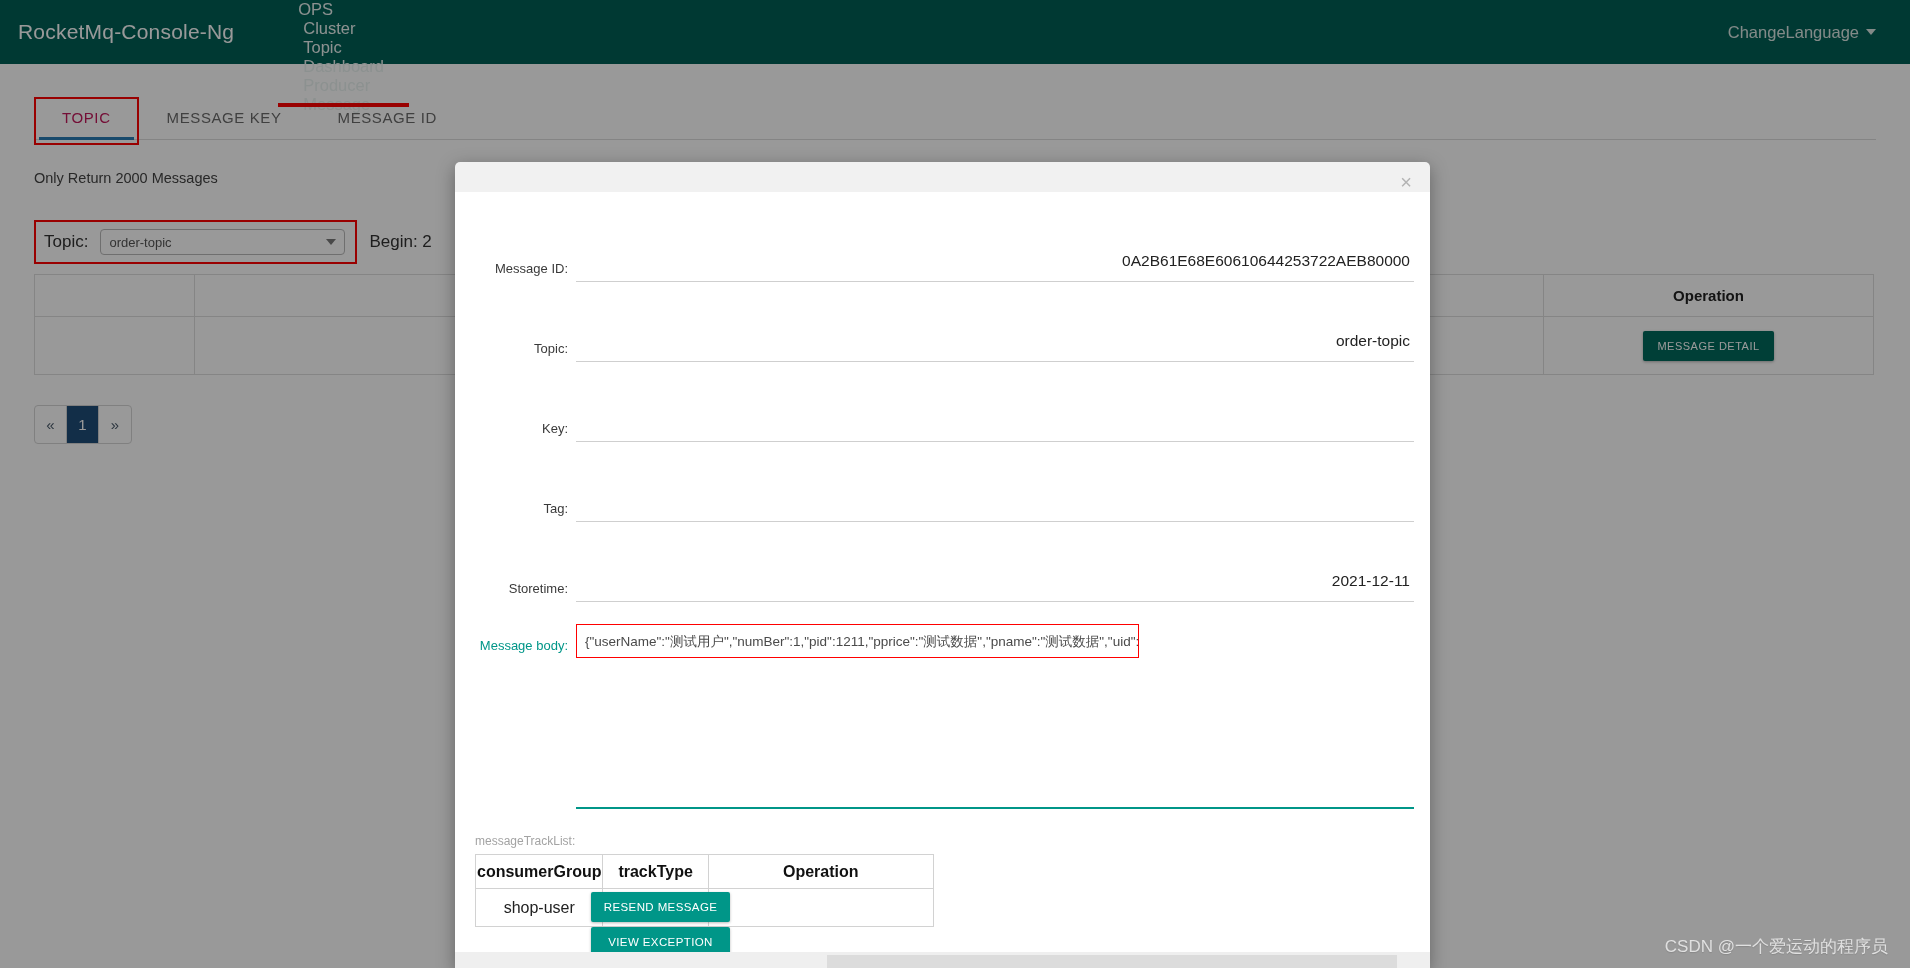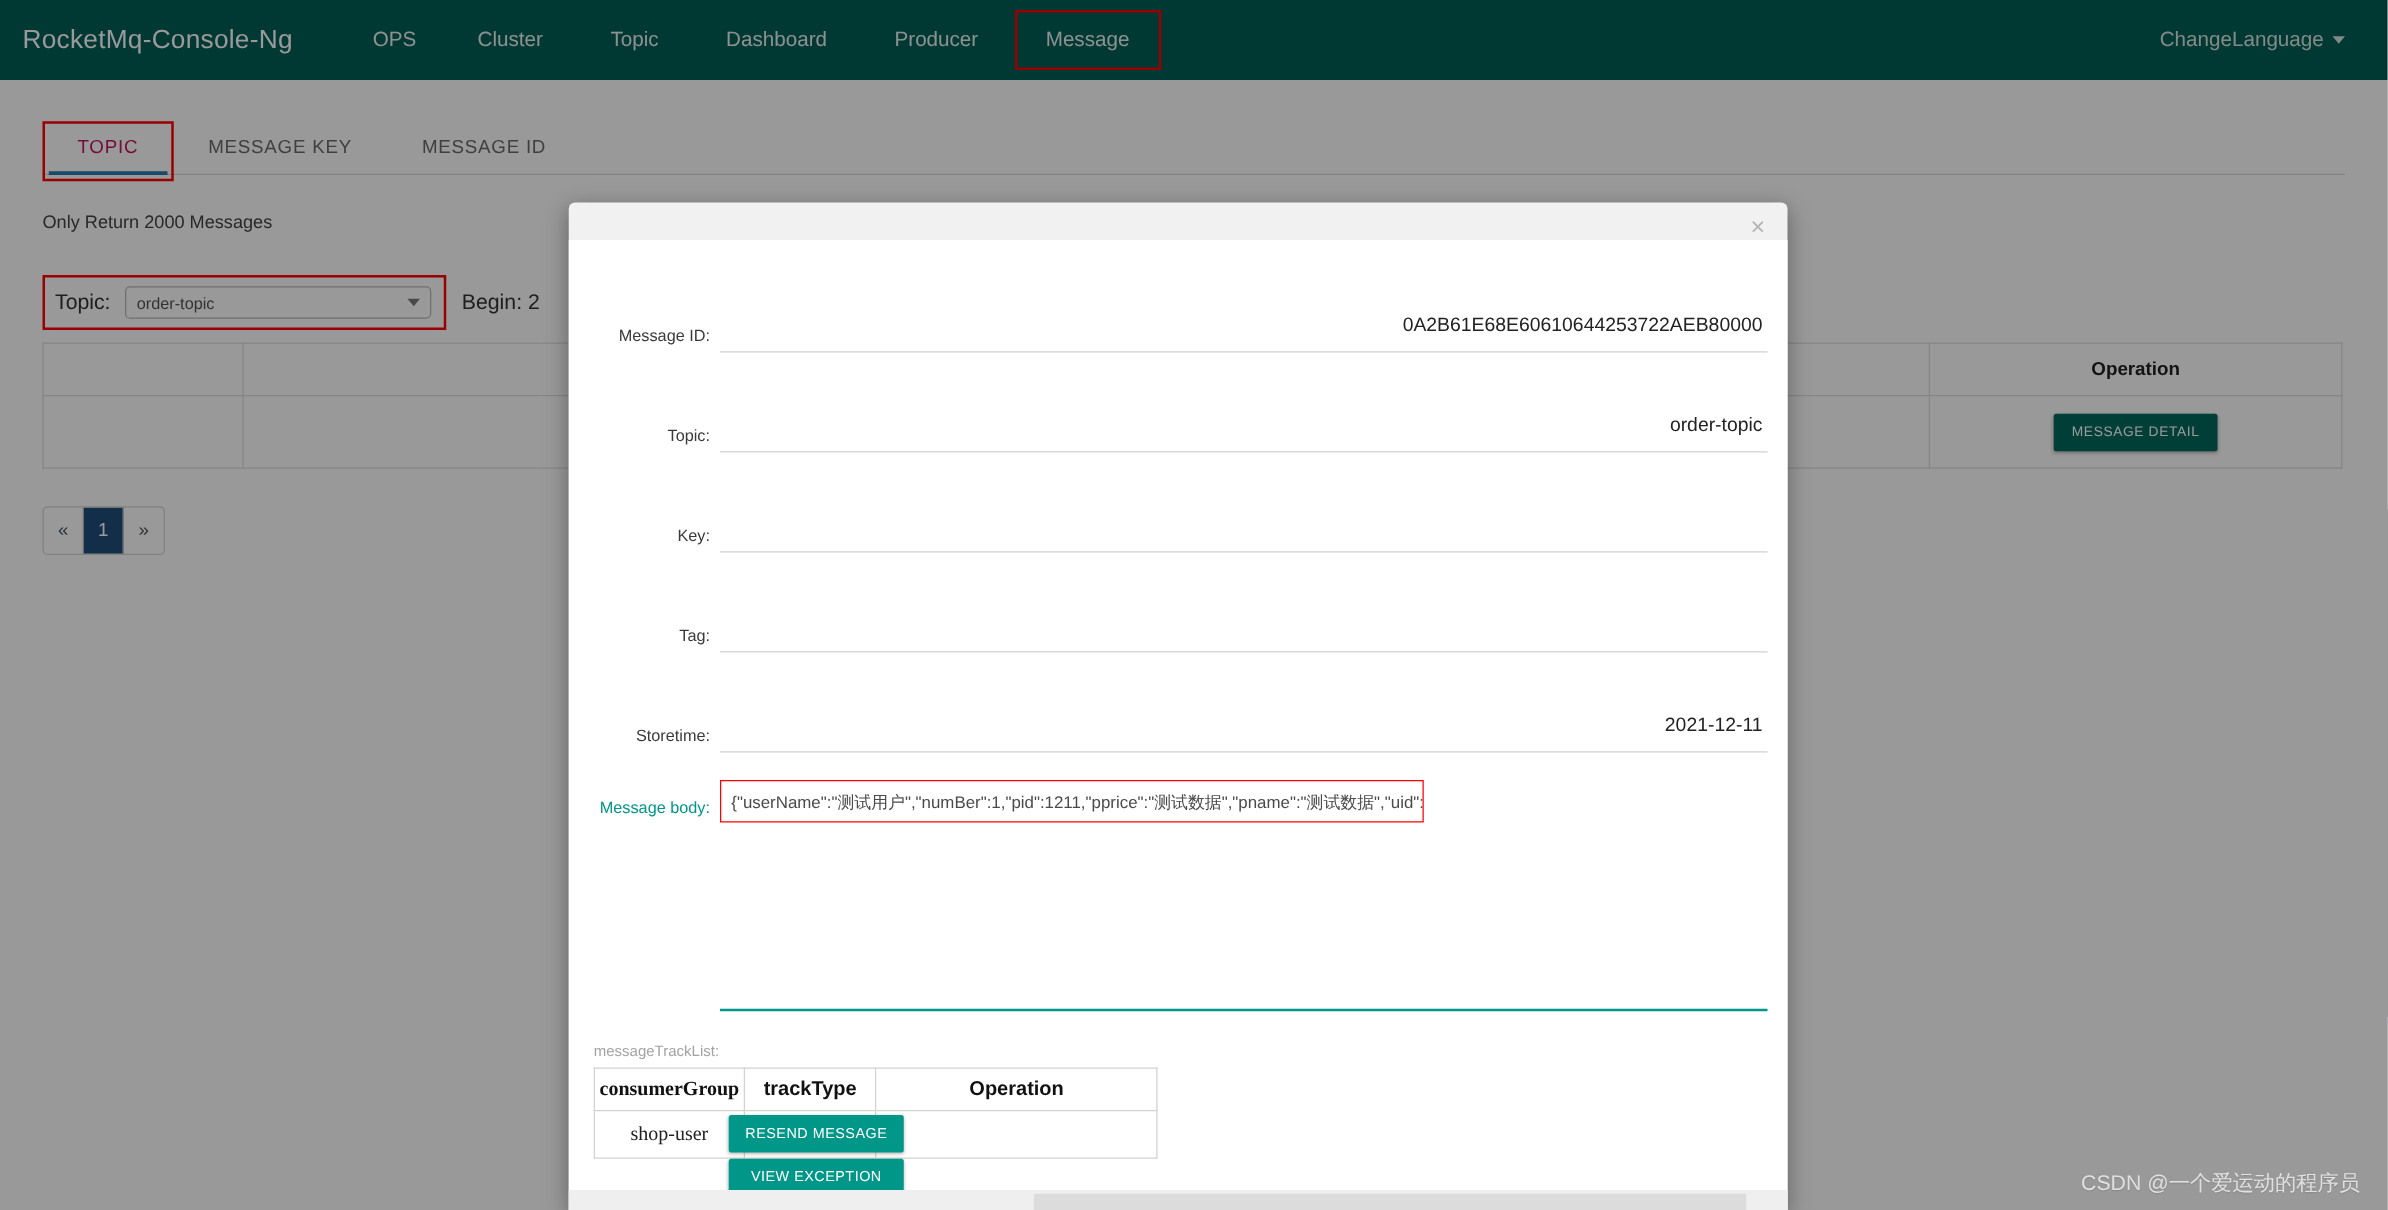--- a/index.html
+++ b/index.html
@@ -34,20 +34,21 @@
     color: #ffffff;
     font-size: 21px;
     letter-spacing: .2px;
     margin-right: 42px;
     white-space: nowrap;
   }
   .nav-items {
     display: flex;
     align-items: stretch;
     height: 64px;
+    flex-direction: column;
   }
   .nav-item {
     display: flex;
     align-items: center;
     padding: 0 27px;
     color: #e9f2f0;
     font-size: 16.5px;
     white-space: nowrap;
     height: 64px;
     position: relative;
@@ -357,21 +358,21 @@
     table-layout: fixed;
   }
   .track-table th, .track-table td {
     border: 1px solid #d2d2d2;
     font-size: 16px;
     text-align: center;
     color: #111;
   }
   .track-table th { height: 34px; font-weight: bold; }
   .track-table td { height: 38px; font-weight: normal; color: #222; }
-  .col-cg { width: 120px; font-family: Liberation Serif, serif; }
+  .col-cg { width: 120px; }
   .col-tt { width: 97px; }
   .col-op { width: 225px; }
   .op-cell { position: relative; padding: 0; }
   .op-buttons {
     position: absolute;
     left: -118px;
     top: 3px;
     display: flex;
     gap: 5px;
     z-index: 3;

